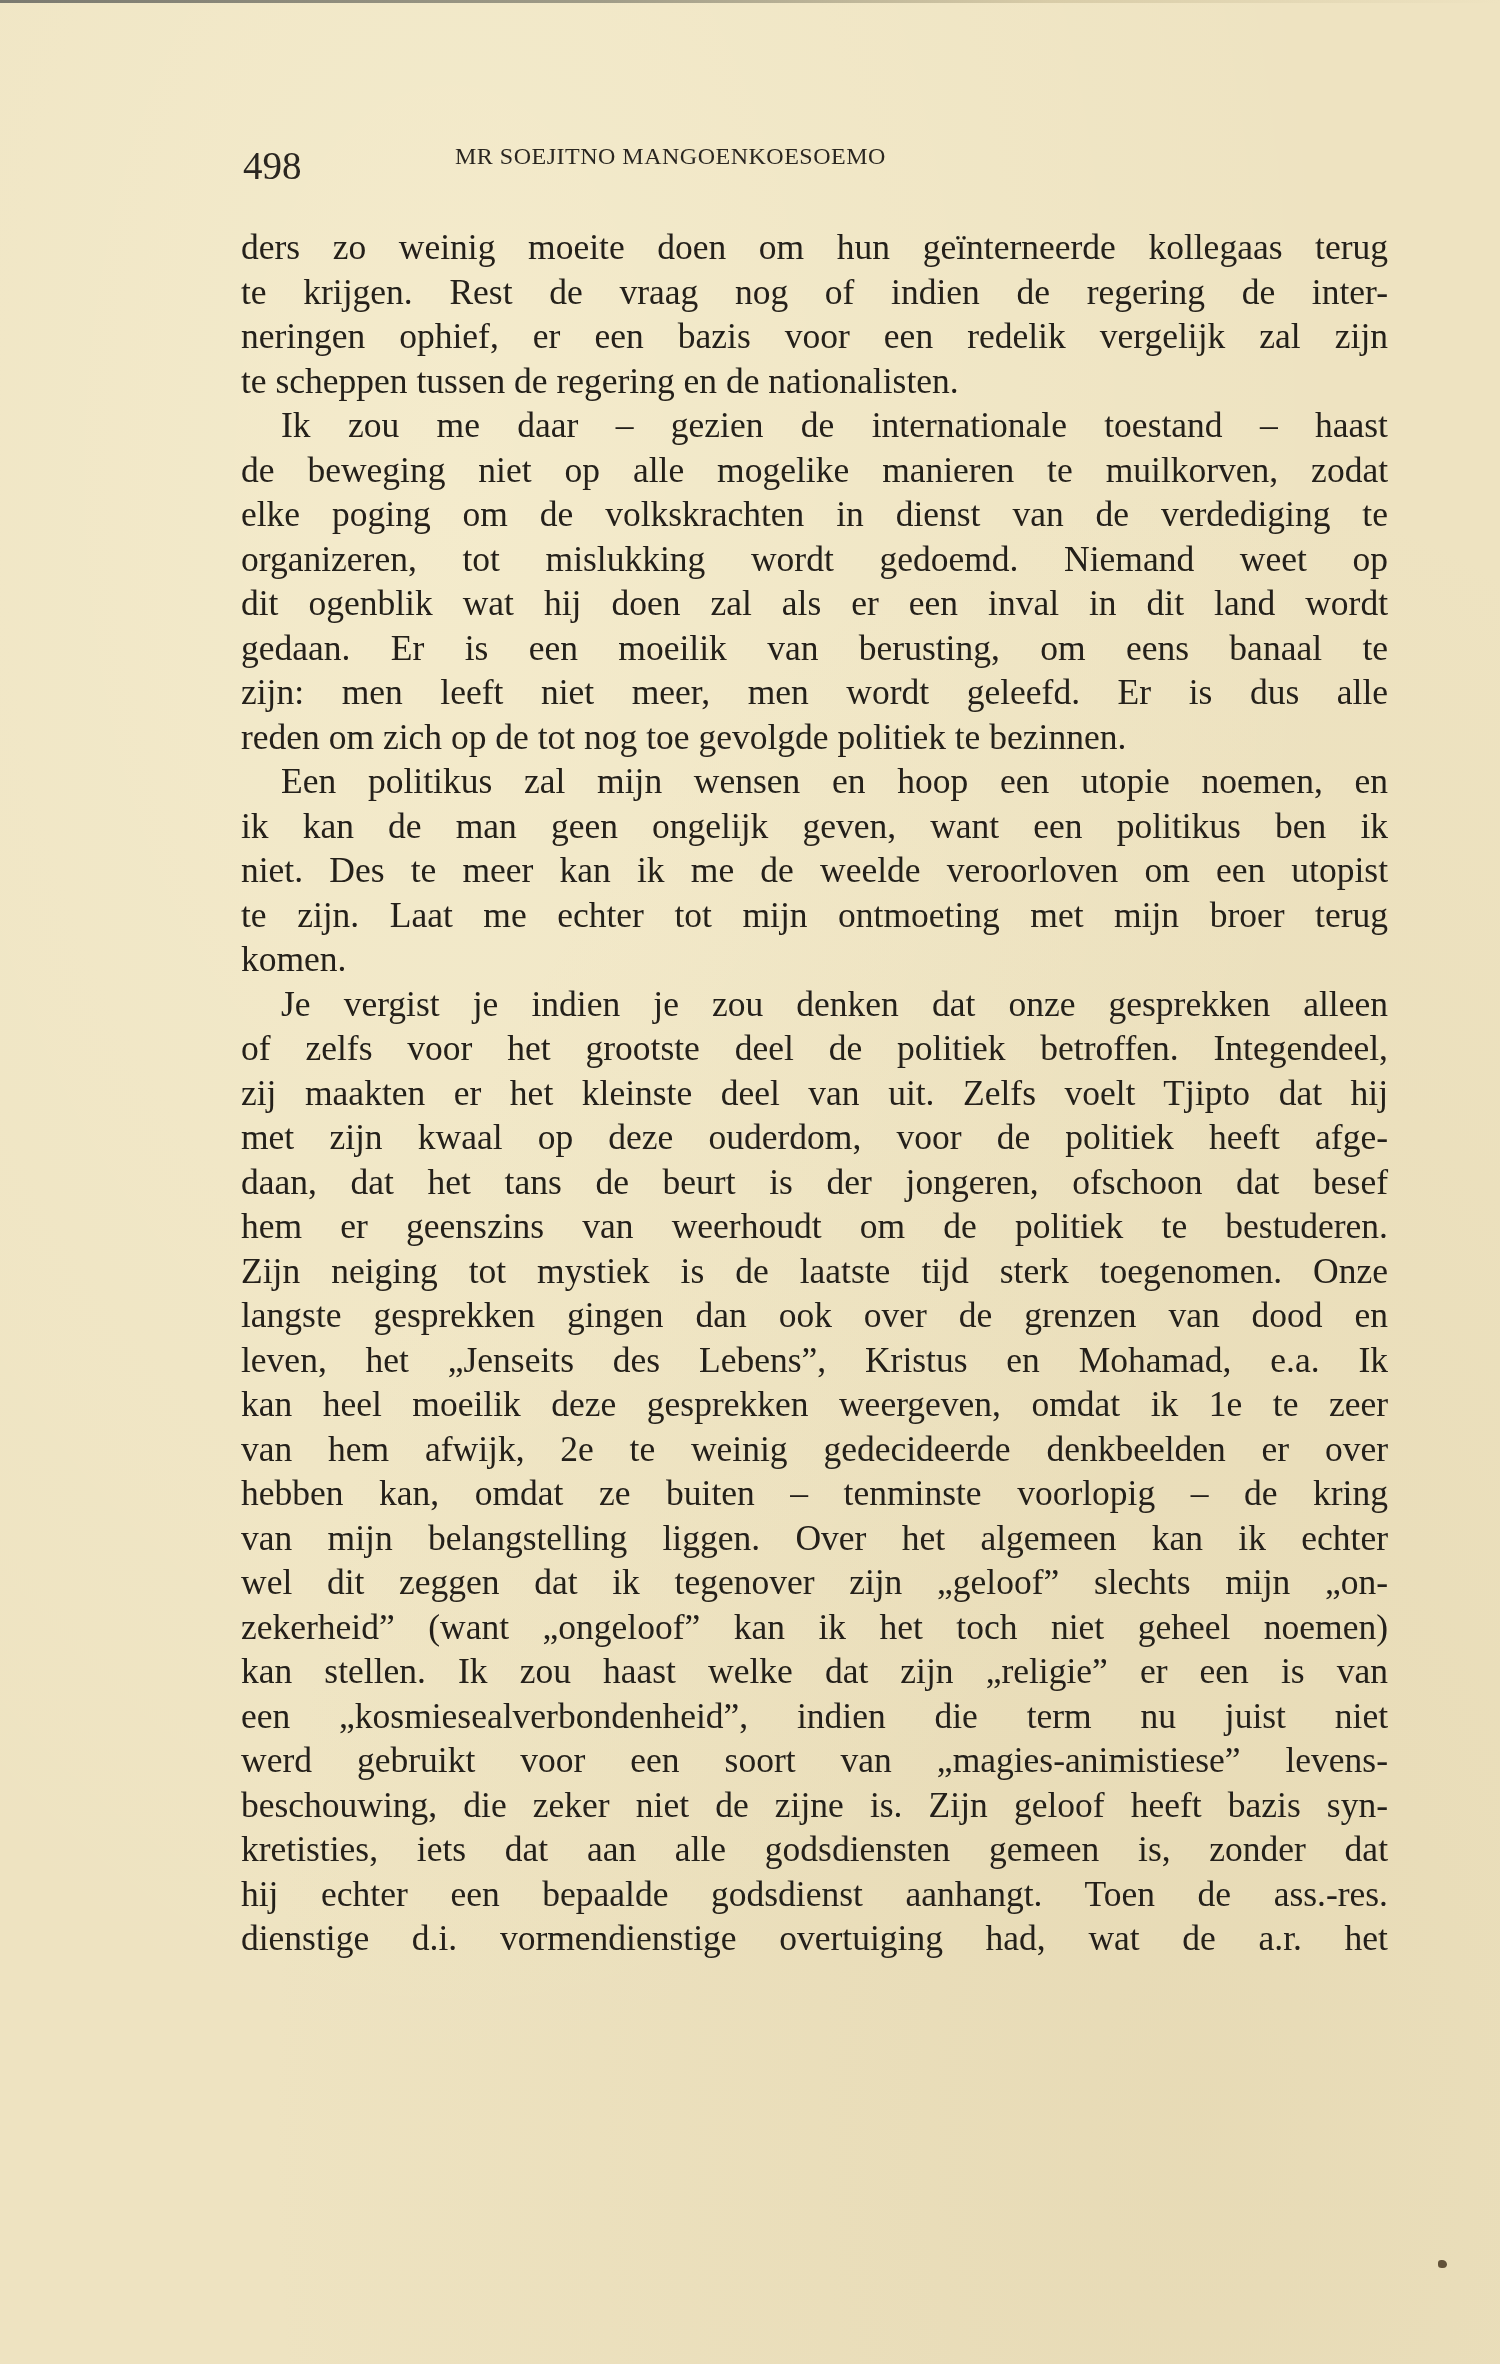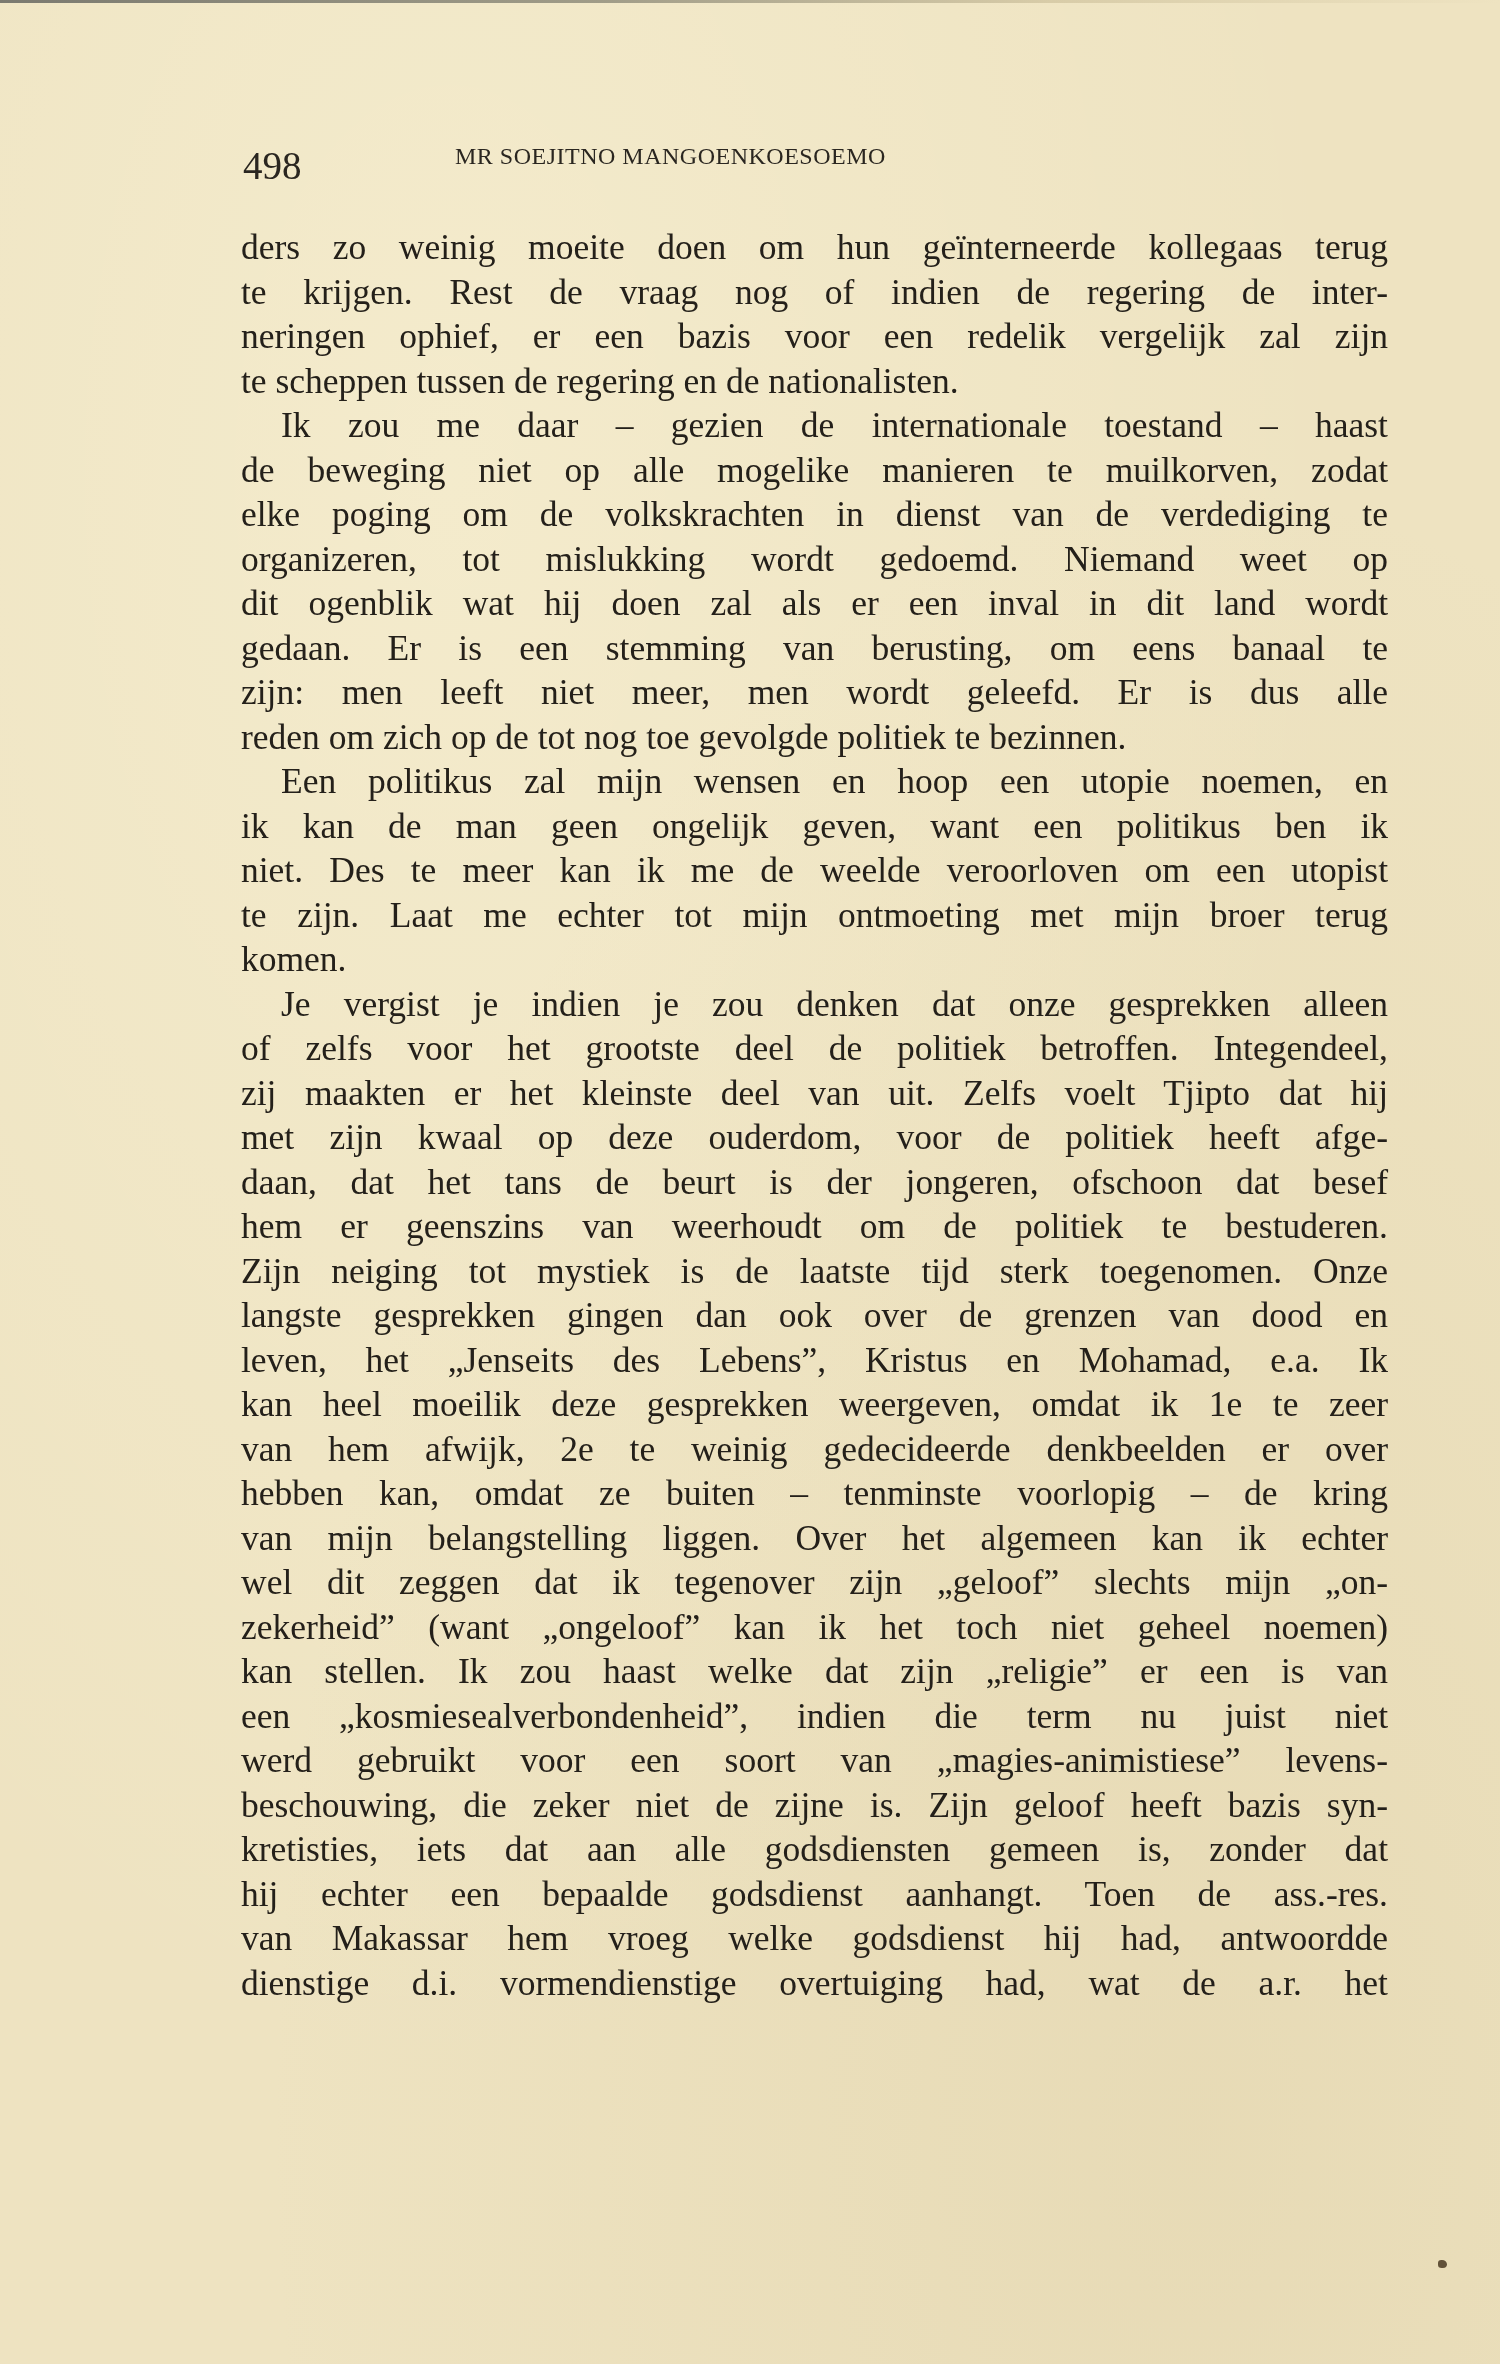--- a/index.html
+++ b/index.html
@@ -103,21 +103,21 @@
   <div class="body-text" id="body-text">
       <span class="line">ders zo weinig moeite doen om hun geïnterneerde kollegaas terug</span>
       <span class="line">te krijgen. Rest de vraag nog of indien de regering de inter-</span>
       <span class="line">neringen ophief, er een bazis voor een redelik vergelijk zal zijn</span>
       <span class="line last">te scheppen tussen de regering en de nationalisten.</span>
       <span class="line indent">Ik zou me daar – gezien de internationale toestand – haast</span>
       <span class="line">de beweging niet op alle mogelike manieren te muilkorven, zodat</span>
       <span class="line">elke poging om de volkskrachten in dienst van de verdediging te</span>
       <span class="line">organizeren, tot mislukking wordt gedoemd. Niemand weet op</span>
       <span class="line">dit ogenblik wat hij doen zal als er een inval in dit land wordt</span>
-      <span class="line">gedaan. Er is een stemming van berusting, om eens banaal te</span>
+      <span class="line">gedaan. Er is een moeilik van berusting, om eens banaal te</span>
       <span class="line">zijn: men leeft niet meer, men wordt geleefd. Er is dus alle</span>
       <span class="line last">reden om zich op de tot nog toe gevolgde politiek te bezinnen.</span>
       <span class="line indent">Een politikus zal mijn wensen en hoop een utopie noemen, en</span>
       <span class="line">ik kan de man geen ongelijk geven, want een politikus ben ik</span>
       <span class="line">niet. Des te meer kan ik me de weelde veroorloven om een utopist</span>
       <span class="line">te zijn. Laat me echter tot mijn ontmoeting met mijn broer terug</span>
       <span class="line last">komen.</span>
       <span class="line indent">Je vergist je indien je zou denken dat onze gesprekken alleen</span>
       <span class="line">of zelfs voor het grootste deel de politiek betroffen. Integendeel,</span>
       <span class="line">zij maakten er het kleinste deel van uit. Zelfs voelt Tjipto dat hij</span>
@@ -132,18 +132,17 @@
       <span class="line">hebben kan, omdat ze buiten – tenminste voorlopig – de kring</span>
       <span class="line">van mijn belangstelling liggen. Over het algemeen kan ik echter</span>
       <span class="line">wel dit zeggen dat ik tegenover zijn „geloof” slechts mijn „on-</span>
       <span class="line">zekerheid” (want „ongeloof” kan ik het toch niet geheel noemen)</span>
       <span class="line">kan stellen. Ik zou haast welke dat zijn „religie” er een is van</span>
       <span class="line">een „kosmiesealverbondenheid”, indien die term nu juist niet</span>
       <span class="line">werd gebruikt voor een soort van „magies-animistiese” levens-</span>
       <span class="line">beschouwing, die zeker niet de zijne is. Zijn geloof heeft bazis syn-</span>
       <span class="line">kretisties, iets dat aan alle godsdiensten gemeen is, zonder dat</span>
       <span class="line">hij echter een bepaalde godsdienst aanhangt. Toen de ass.-res.</span>
-      <span class="line">van Makassar hem vroeg welke godsdienst hij had, antwoordde</span>
       <span class="line">dienstige d.i. vormendienstige overtuiging had, wat de a.r. het</span>
     </div>
 
   <div class="speck"></div>
 </div>
 
 </body></html>

